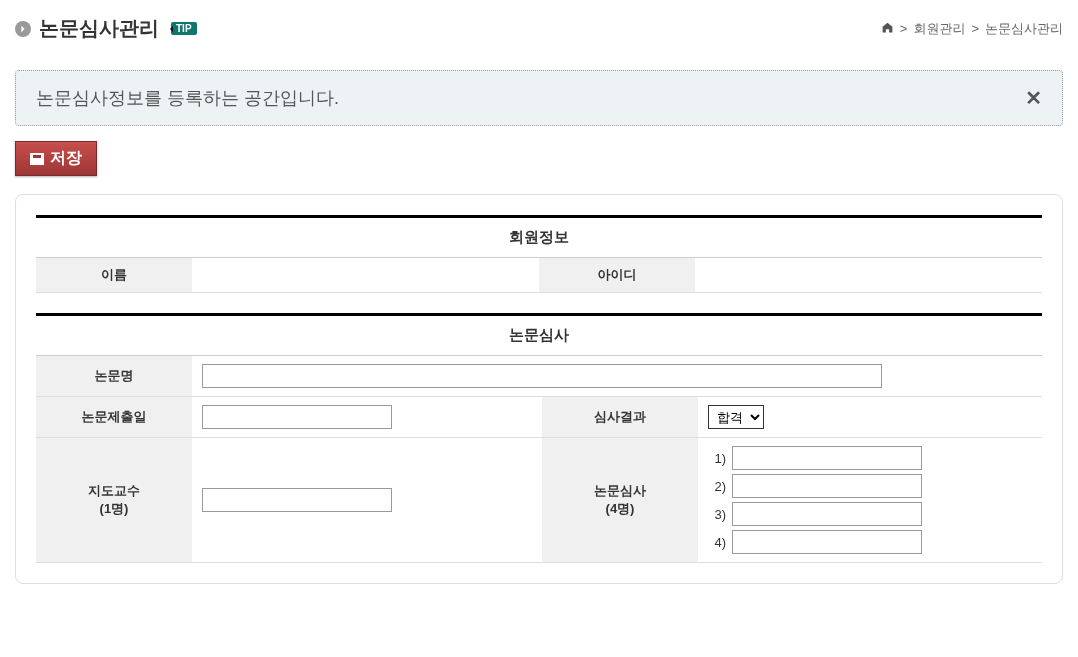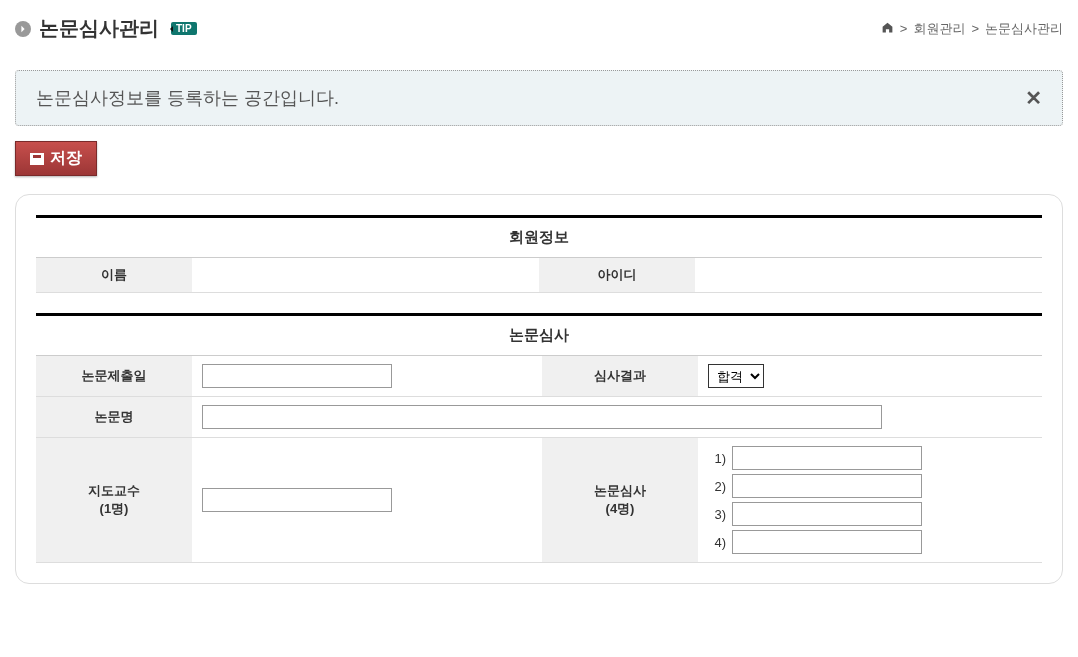--- a/index.html
+++ b/index.html
@@ -120,21 +120,21 @@
       content: "";
       position: absolute;
       top: 2px;
       left: 3px;
       right: 3px;
       height: 3px;
       background: #9c3636;
     }
     .content-panel {
       border: 1px solid #ddd;
-      border-radius: 14px;
+      border-radius: 8px;
       padding: 20px;
       margin-top: 18px;
     }
     .data-table {
       width: 100%;
       border-collapse: collapse;
       border-top: 3px solid #000;
       margin-bottom: 20px;
     }
     .data-table:last-child {
@@ -250,35 +250,35 @@
     </tr>
   </tbody>
     </table>
 
   <table class="data-table">
     <tbody>
         <tr>
       <th class="section-header" colspan="4">논문심사</th>
     </tr>
     <tr>
+      <th class="label-cell">논문명</th>
+      <td colspan="3">
+        <input type="text" class="text-input wide" value="" style="">
+      </td>
+    </tr>
+    <tr>
       <th class="label-cell">논문제출일</th>
       <td style="width:350px;">
         <input type="text" class="text-input medium" value="" style="">
       </td>
       <th class="label-cell">심사결과</th>
       <td>
         <select class="select-input">
           <option>합격</option>
         </select>
-      </td>
-    </tr>
-    <tr>
-      <th class="label-cell">논문명</th>
-      <td colspan="3">
-        <input type="text" class="text-input wide" value="" style="">
       </td>
     </tr>
     <tr>
       <th class="label-cell">
         <span>지도교수</span><br>
         <span>(1명)</span>
       </th>
       <td>
         <input type="text" class="text-input medium" value="" style="">
       </td>

